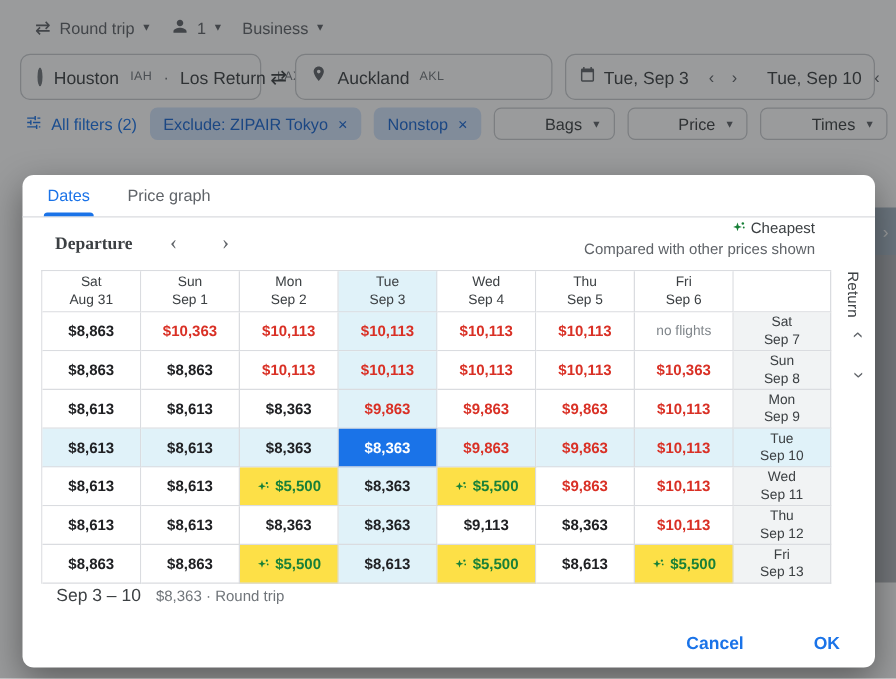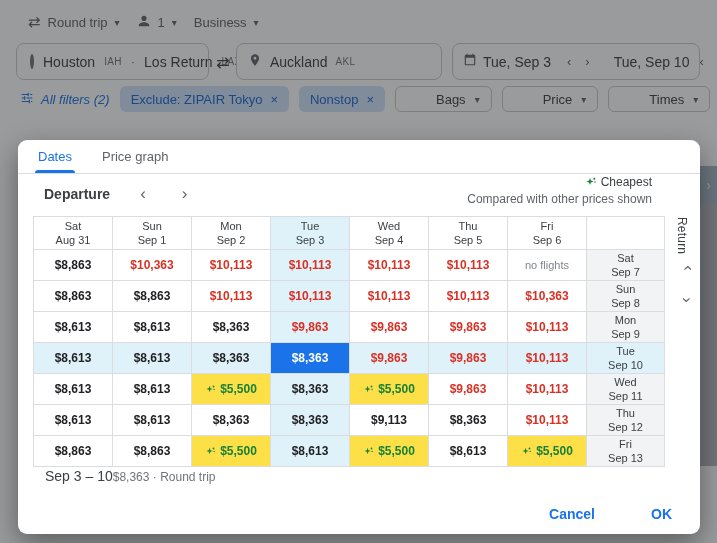--- a/index.html
+++ b/index.html
@@ -20,39 +20,39 @@
   .field-main{font-size:14px;color:#3c4043;white-space:nowrap;}
   .field-code{font-size:10px;color:#70757a;letter-spacing:.3px;}
   .dot-sep{color:#70757a;font-size:13px;}
   .ring{width:11px;height:11px;border:2px solid #70757a;border-radius:50%;display:inline-block;}
   .swap-btn{position:absolute;left:211px;top:51px;width:24px;height:22px;display:flex;align-items:center;justify-content:center;color:#3c4043;font-size:16px;}
   .mini-nav{font-size:13px;color:#5f6368;padding:0 4px;}
   .dates-spacer{flex:1;}
   .date-div{width:1px;height:22px;background:#e0e0e0;margin:0 4px;}
 
   .filters{position:absolute;left:20px;top:86px;height:26px;display:flex;align-items:center;gap:10px;font-size:13px;white-space:nowrap;}
-  .allfilters{display:flex;align-items:center;gap:7px;color:#1a73e8;font-style:italic;}
+  .allfilters{display:flex;align-items:center;gap:7px;color:#1a73e8;}
   .chip{height:26px;display:flex;align-items:center;gap:8px;padding:0 11px;border-radius:6px;box-sizing:border-box;}
   .chip.active{background:#d2e3fc;color:#1967d2;}
   .chip .x{font-size:13px;color:#1967d2;}
   .chip.outline{border:1px solid #c8cbce;color:#3c4043;gap:9px;padding-left:40px;}
 
   .bg-arrow{position:absolute;right:0;top:166px;width:17px;height:38px;background:#a9bac8;color:#fff;display:flex;align-items:center;justify-content:center;font-size:14px;z-index:1;}
   .bg-map{position:absolute;right:0;top:204px;width:17px;height:262px;background:#b7bbbf;z-index:1;}
 
   .overlay{position:absolute;inset:0;background:rgba(32,33,36,.45);z-index:5;}
 
   
   .modal{position:absolute;left:18px;top:140px;width:682px;height:394px;background:#fff;border-radius:9px;z-index:10;box-shadow:0 10px 28px rgba(0,0,0,.4);}
   .tabs{height:33px;border-bottom:1px solid #dadce0;display:flex;align-items:stretch;padding-left:20px;gap:30px;}
   .tab{display:flex;align-items:center;font-size:13px;color:#5f6368;position:relative;cursor:pointer;}
   .tab.active{color:#1a73e8;}
   .tab.active::after{content:"";position:absolute;left:-3px;right:-3px;bottom:0;height:3px;background:#1a73e8;border-radius:3px 3px 0 0;}
 
-  .dep-row{position:absolute;left:26px;top:43px;display:flex;align-items:center;gap:24px;}
+  .dep-row{position:absolute;left:26px;top:43px;display:flex;align-items:flex-end;gap:24px;font-family:Liberation Serif, serif;}
   .dep-label{font-size:14px;font-weight:bold;color:#3c4043;}
   .nav-chev{font-size:17px;color:#5f6368;line-height:1;padding:2px 6px;}
 
   .insight{position:absolute;right:48px;top:35px;text-align:right;}
   .insight-line1{font-size:12px;color:#3c4043;display:flex;align-items:center;justify-content:flex-end;gap:4px;}
   .insight-line2{font-size:12px;color:#5f6368;margin-top:3px;}
 
   .grid{position:absolute;left:15px;top:76px;display:grid;grid-template-columns:repeat(7,79px) 78px;border-top:1px solid #dadce0;border-left:1px solid #dadce0;text-align:right;}
   .gcell{border-right:1px solid #dadce0;border-bottom:1px solid #dadce0;display:flex;align-items:center;justify-content:center;box-sizing:border-box;background:#fff;}
   .gcell.head{height:33px;flex-direction:column;font-size:11px;color:#3c4043;line-height:14px;}
@@ -64,21 +64,21 @@
   .gcell.tone-low{color:#188038;background:#fde047;}
   .gcell.tone-none{color:#80868b;font-weight:normal;font-size:11px;}
   .gcell.tone-selected{background:#1a73e8;color:#fff;}
   .spark{flex:0 0 auto;}
 
   .return-axis{position:absolute;right:11px;top:77px;writing-mode:vertical-rl;font-size:12px;color:#3c4043;letter-spacing:.2px;}
   .scroll-chev{position:absolute;right:9px;color:#5f6368;font-size:16px;line-height:1;padding:2px;}
   .scroll-up{top:118px;transform:rotate(-90deg);}
   .scroll-down{top:150px;transform:rotate(90deg);}
 
-  .footer-note{position:absolute;left:27px;top:328px;display:flex;align-items:baseline;gap:0;}
+  .footer-note{position:absolute;left:27px;top:328px;display:flex;align-items:baseline;gap:12px;}
   .fn-range{font-size:14px;color:#3c4043;}
   .fn-price{font-size:12px;color:#70757a;}
 
   .actions{position:absolute;right:28px;bottom:12px;display:flex;gap:56px;}
   .dlg-btn{font-size:14px;font-weight:bold;color:#1a73e8;cursor:pointer;}
 </style>
 </head>
 <body>
 
 <div class="page">

